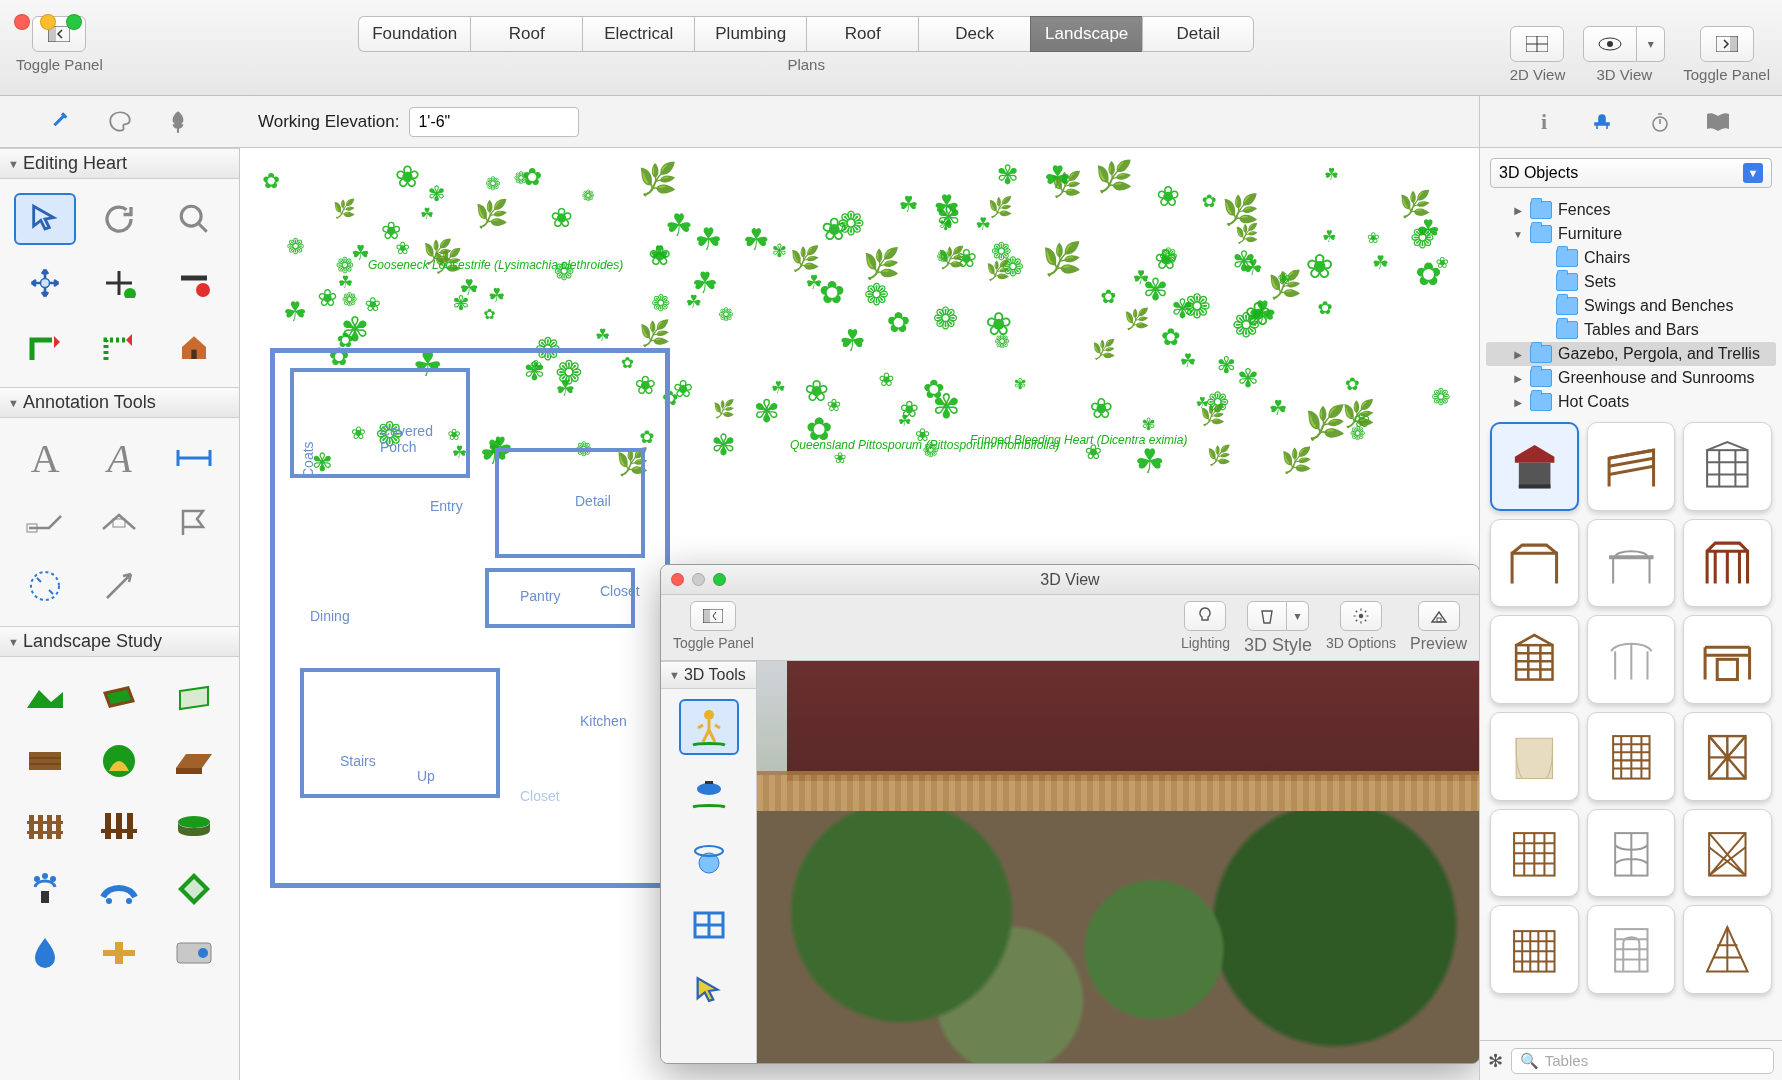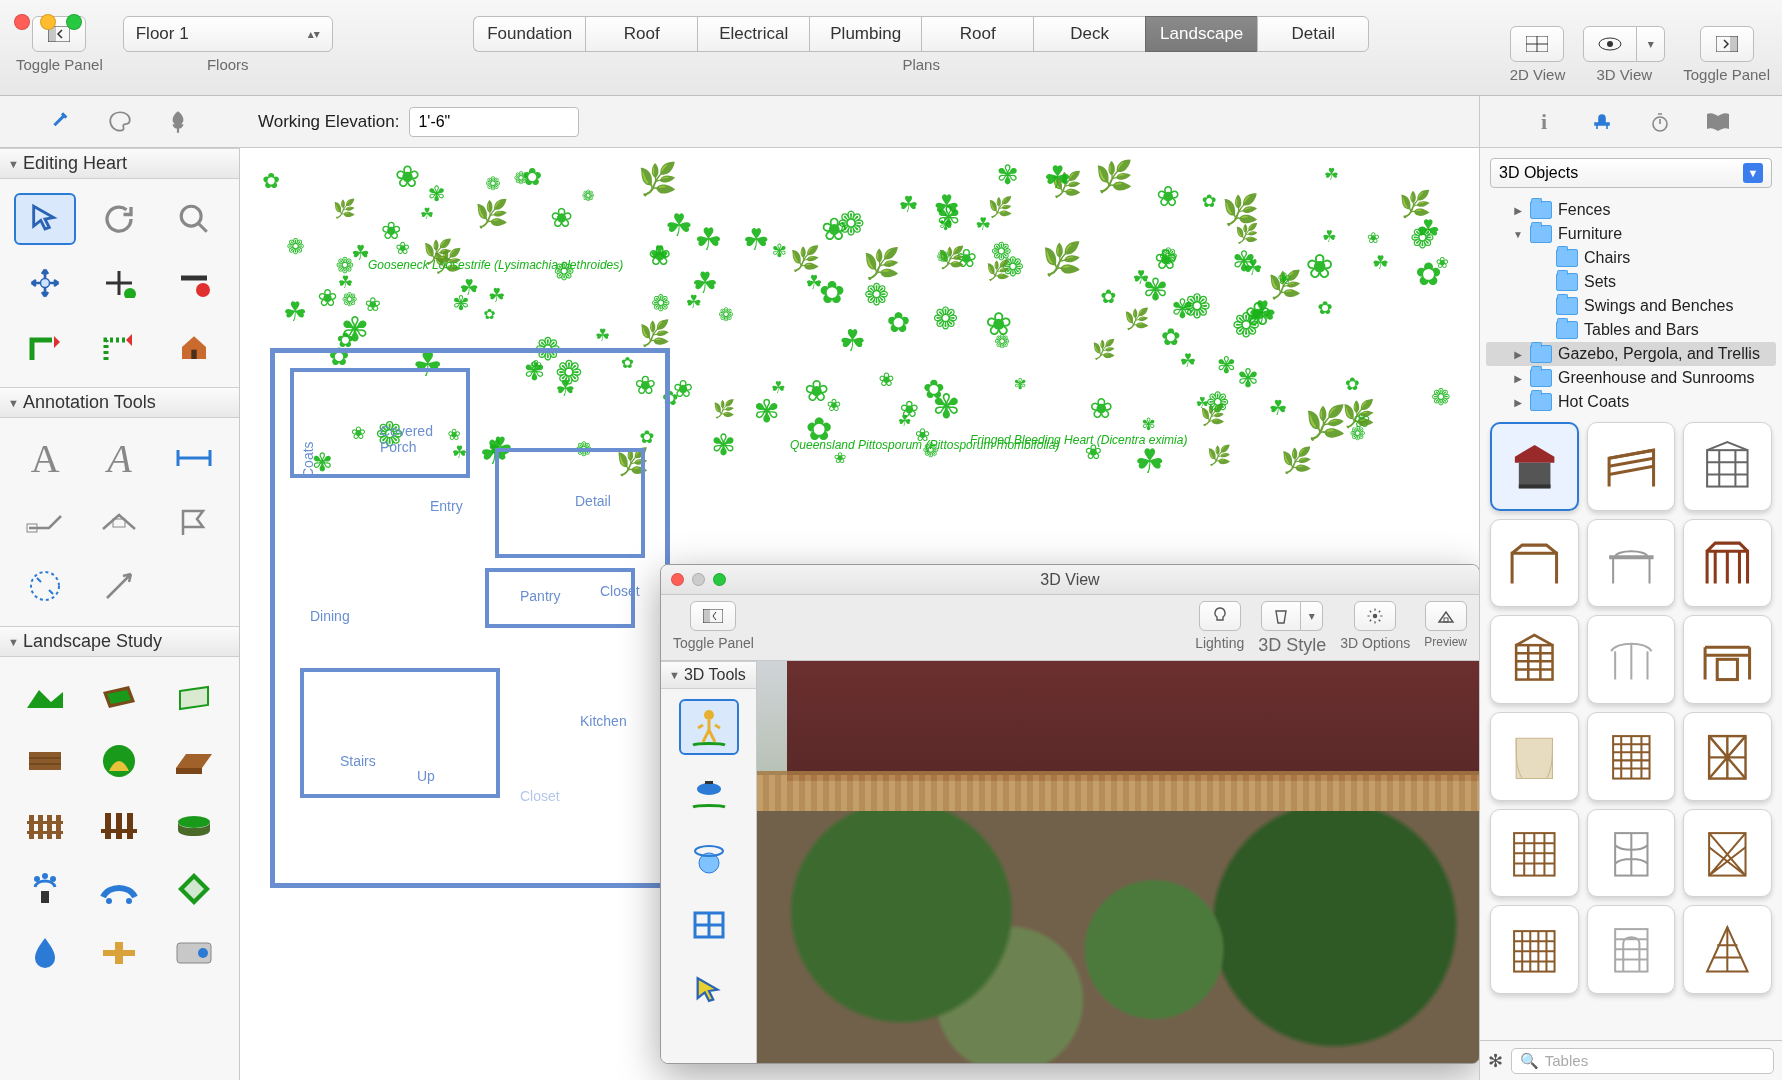--- a/index.html
+++ b/index.html
@@ -117,27 +117,20 @@
     <div class="btn">
       <svg width="22" height="16">
           <rect x="0" y="0" width="22" height="16" fill="none" stroke="#333"></rect>
           <rect x="0" y="0" width="8" height="16" fill="#333" opacity=".25"></rect>
           <path d="M14 4 L10 8 L14 12" fill="none" stroke="#333" stroke-width="1.5"></path>
         </svg>
     </div>
     <div class="tb-label">Toggle Panel</div>
   </div>
 
-  <div class="tb-group">
-    <div class="btn floor-select">
-      <span>Floor 1</span>
-      <span class="chev">▴▾</span>
-    </div>
-    <div class="tb-label">Floors</div>
-  </div>
 
   <div class="tb-group" style="flex:1">
     <div class="segmented">
       <div class="btn">
           <span>Foundation</span>
         </div>
       <div class="btn">
           <span>Roof</span>
         </div>
       <div class="btn">
@@ -700,21 +693,21 @@
             </div>
           <div class="tb-label" style="font-size:14px">3D Options</div>
         </div>
         <div class="tb-group" style="margin-top:0">
           <div class="btn" style="min-width:42px;height:30px">
               <svg width="18" height="16">
                 <path d="M2 14L9 4l7 10z" fill="none" stroke="#555" stroke-width="1.4"></path>
                 <rect x="7" y="10" width="4" height="4" fill="none" stroke="#555"></rect>
               </svg>
             </div>
-          <div class="tb-label" style="font-size:12px">Preview</div>
+          <div class="tb-label" style="font-size:16px">Preview</div>
         </div>
       </div>
       <div class="fw-body">
         <div class="fw-left">
           <div class="section-hdr">
               <span class="tri">▼</span>
               <span>3D Tools</span>
             </div>
           <div class="fw-tools">
             <div class="fw-tool sel">

